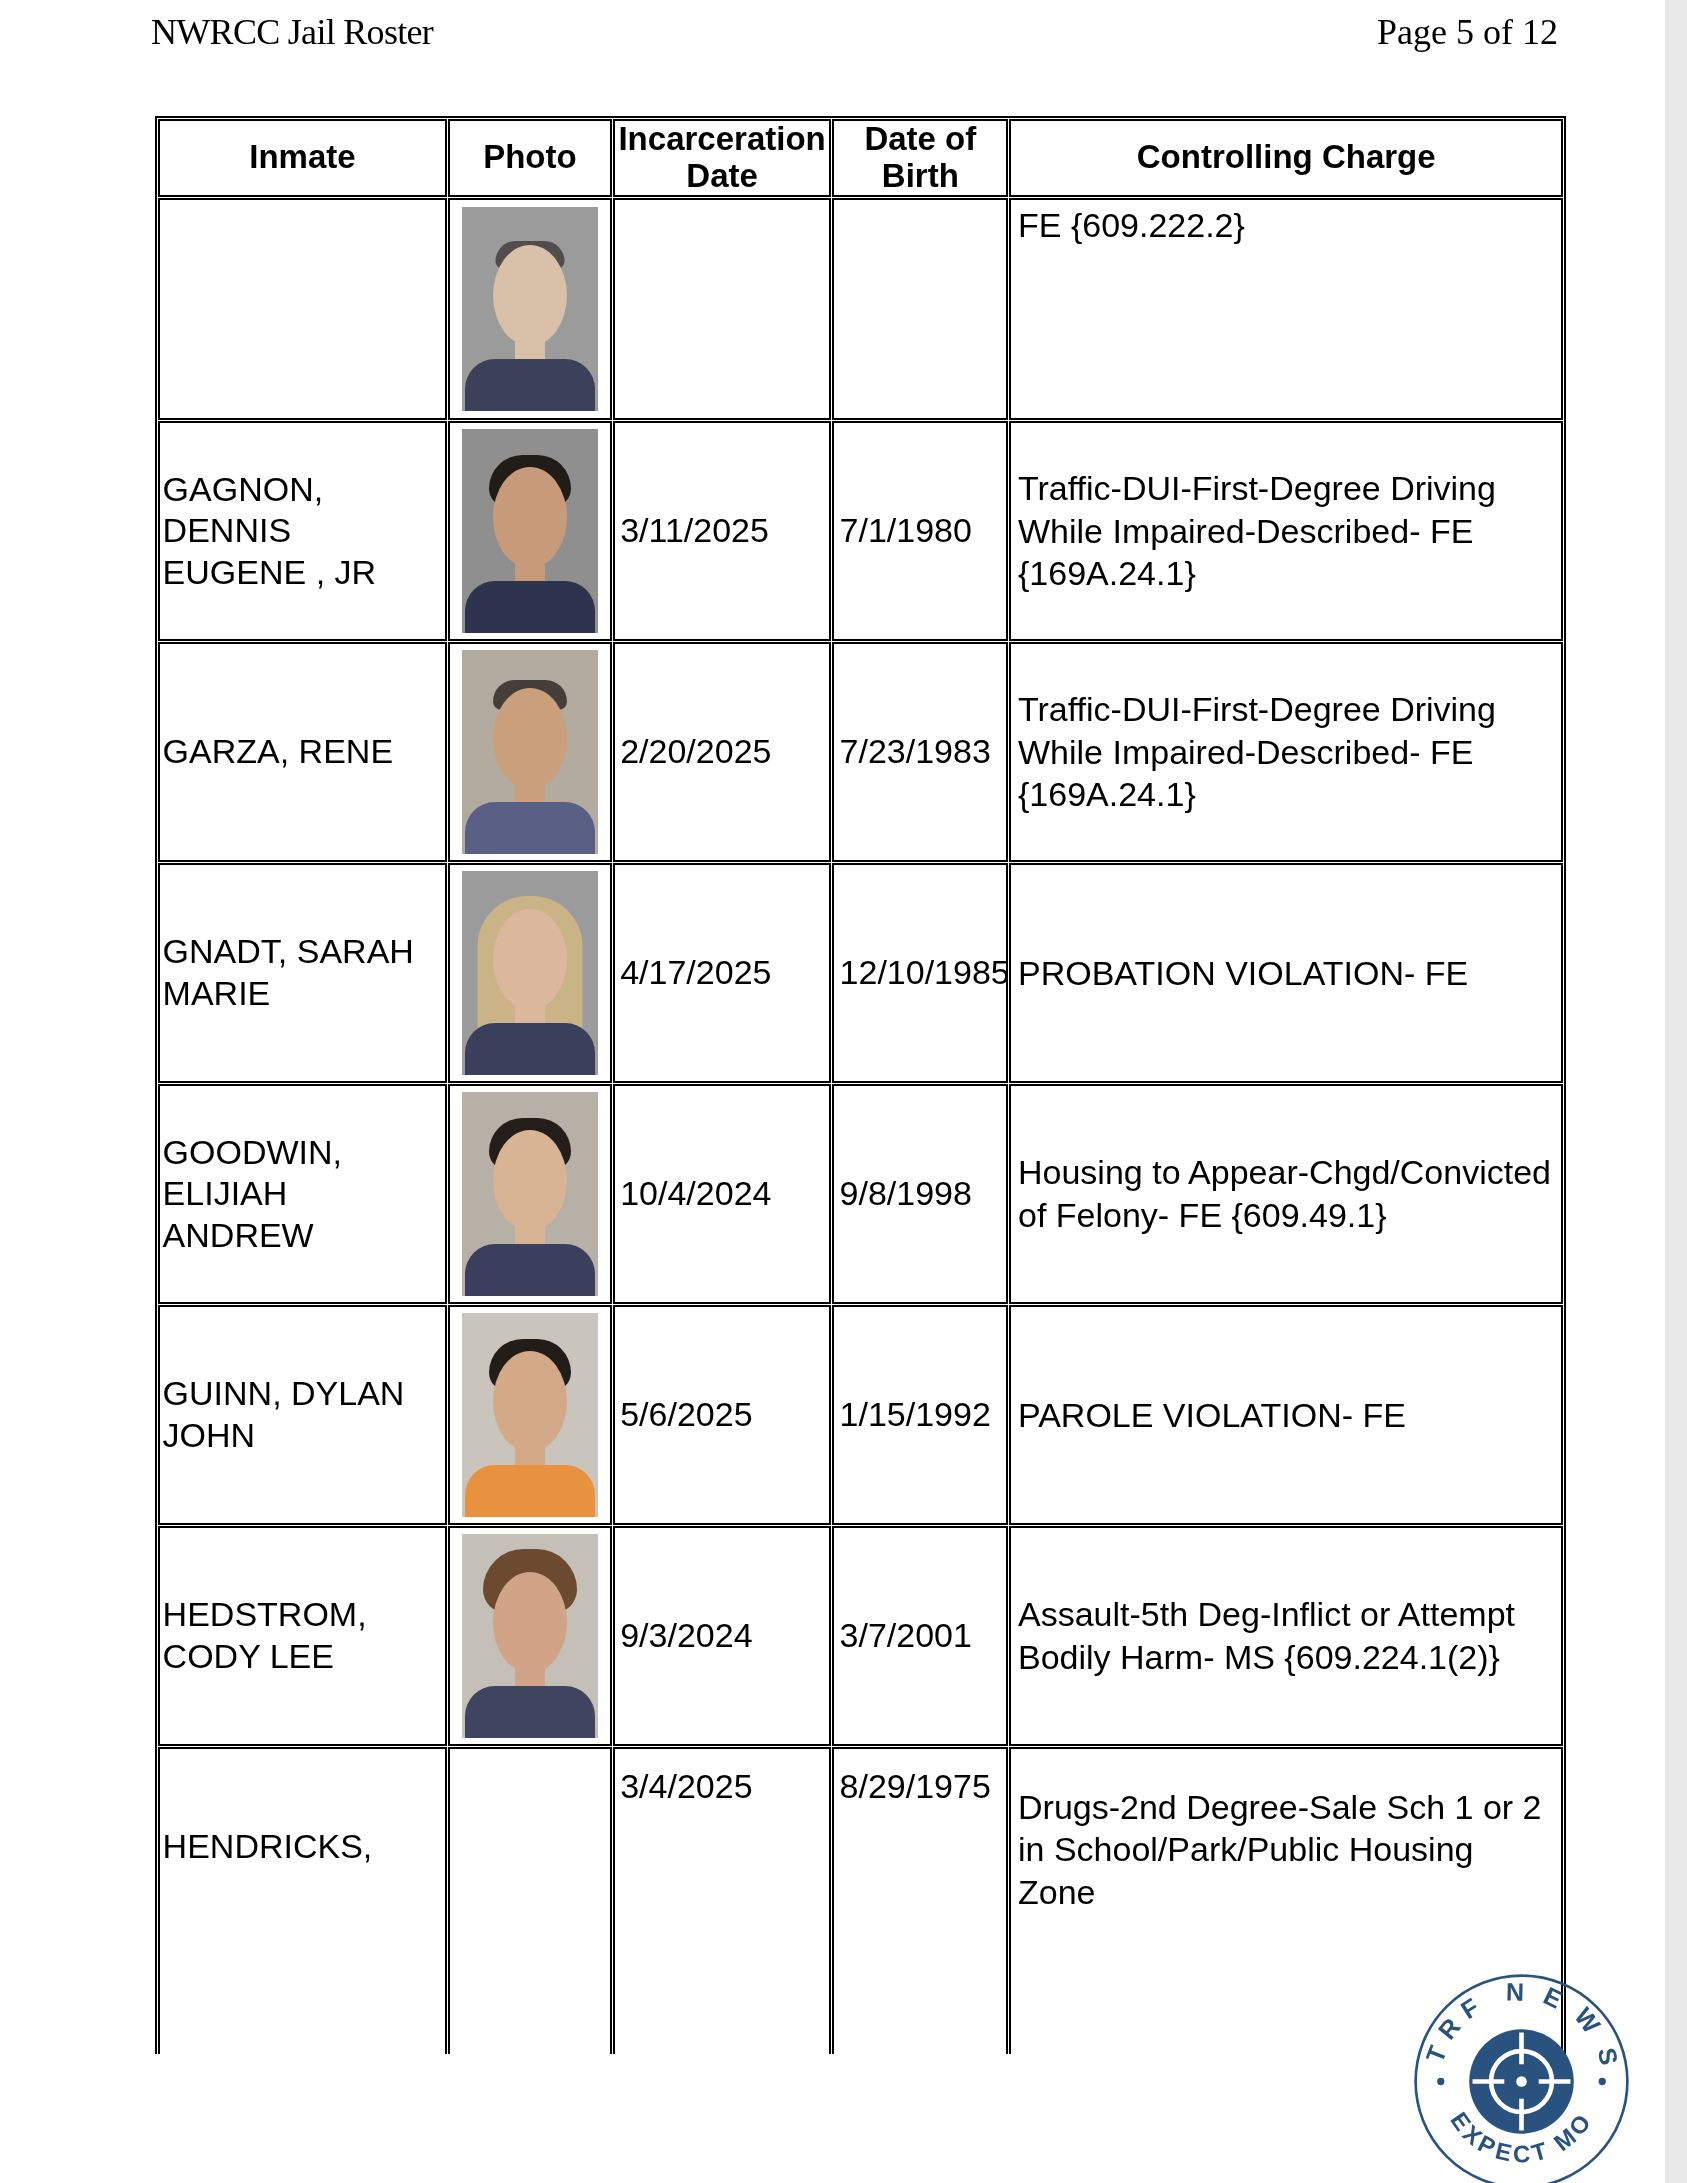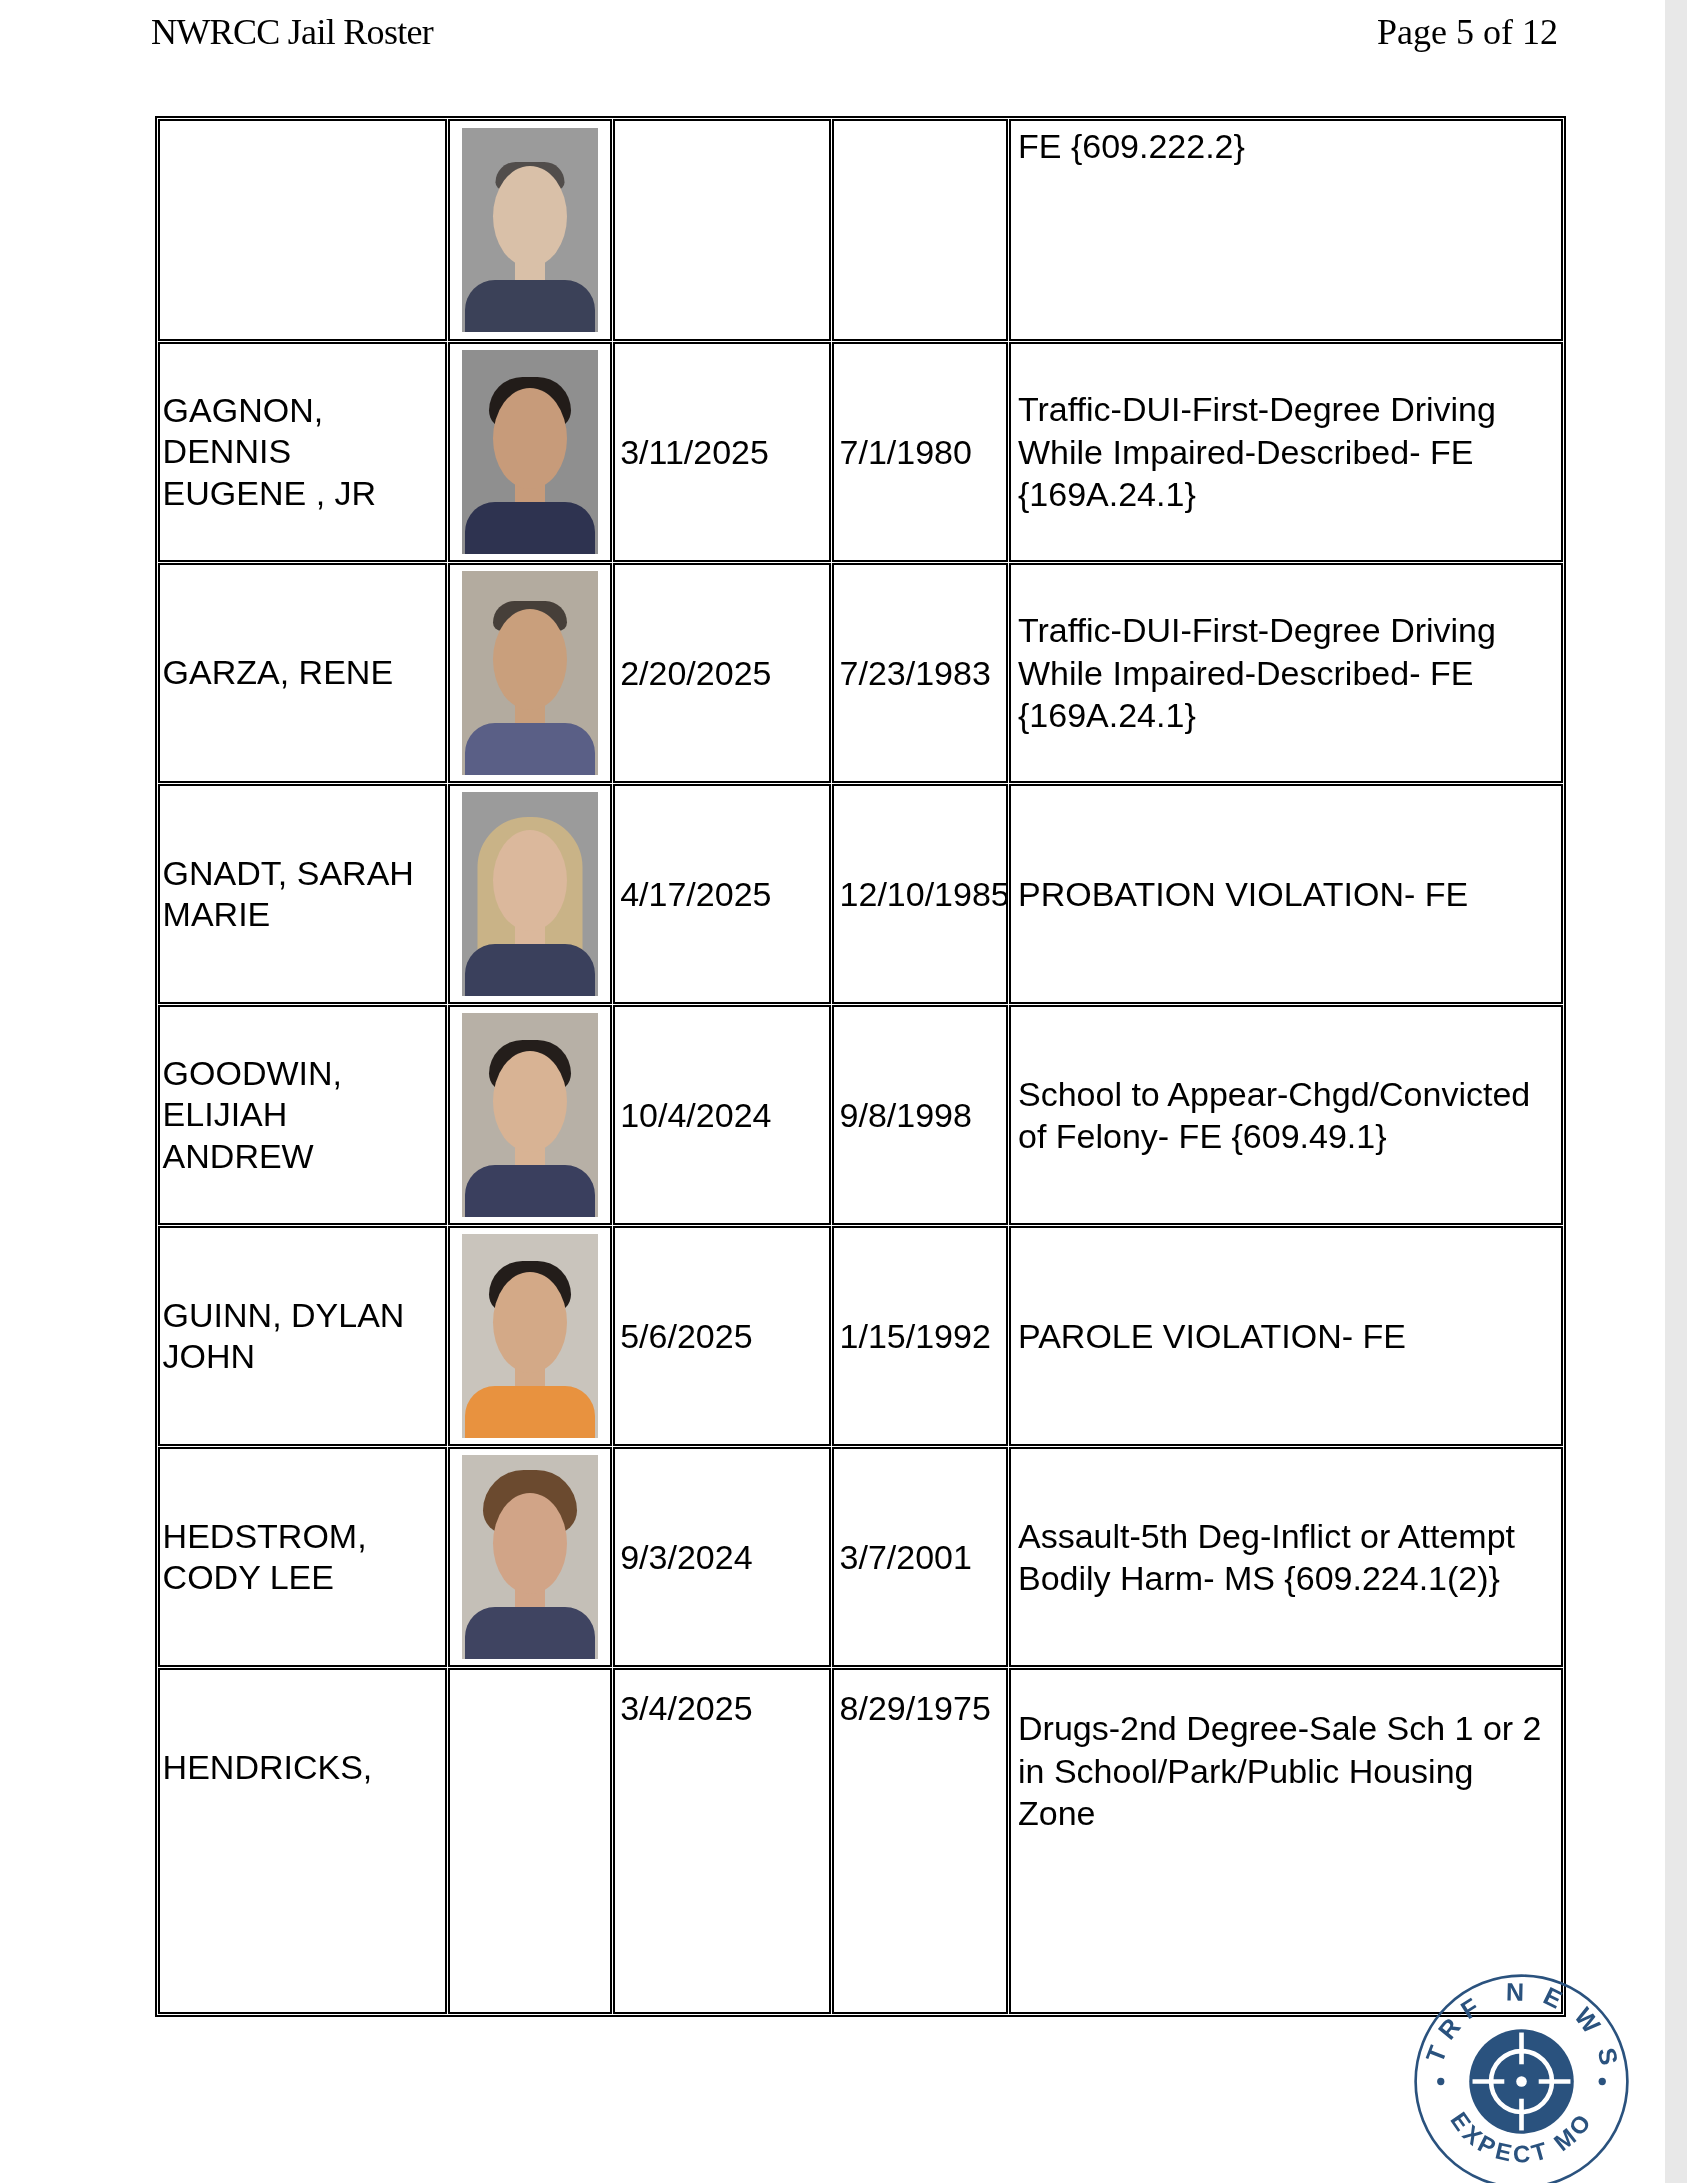--- a/index.html
+++ b/index.html
@@ -104,20 +104,27 @@
   <div class="table-wrap">
     <table class="roster">
       <colgroup>
         <col class="c-inmate">
           <col class="c-photo">
           <col class="c-incarc">
           <col class="c-dob">
           <col class="c-charge">
       </colgroup>
       <tbody>
+          <tr>
+        <th>Inmate</th>
+        <th>Photo</th>
+        <th>Incarceration Date</th>
+        <th>Date of Birth</th>
+        <th>Controlling Charge</th>
+      </tr>
 
       <tr class="cont-row">
         <td class="name-cell"></td>
         <td class="photo-cell">
               <div class="photo bald" title="mugshot-balding-man-navy-shirt" style="--bg: #9b9b9b; --skin: #d9c0a8; --hair: #2a2420; --shirt: #3b4158;">
                 <div class="hair"></div>
                 <div class="neck"></div>
                 <div class="head"></div>
                 <div class="shirt"></div>
               </div>
@@ -178,21 +185,21 @@
         <td class="photo-cell">
               <div class="photo short" title="mugshot-young-man-dark-hair-navy-shirt" style="--bg: #b7b0a6; --skin: #d8b394; --hair: #241e1b; --shirt: #3a3f5e;">
                 <div class="hair"></div>
                 <div class="neck"></div>
                 <div class="head"></div>
                 <div class="shirt"></div>
               </div>
             </td>
         <td class="date-cell">10/4/2024</td>
         <td class="date-cell">9/8/1998</td>
-        <td class="charge-cell">School to Appear-Chgd/Convicted of Felony- FE {609.49.1}</td>
+        <td class="charge-cell">Housing to Appear-Chgd/Convicted of Felony- FE {609.49.1}</td>
       </tr>
 
       <tr>
         <td class="name-cell">GUINN, DYLAN JOHN</td>
         <td class="photo-cell">
               <div class="photo short" title="mugshot-man-dark-hair-goatee-orange-jumpsuit" style="--bg: #c9c4bc; --skin: #d3a987; --hair: #231d1a; --shirt: #e8923f;">
                 <div class="hair"></div>
                 <div class="neck"></div>
                 <div class="head"></div>
                 <div class="shirt"></div>

